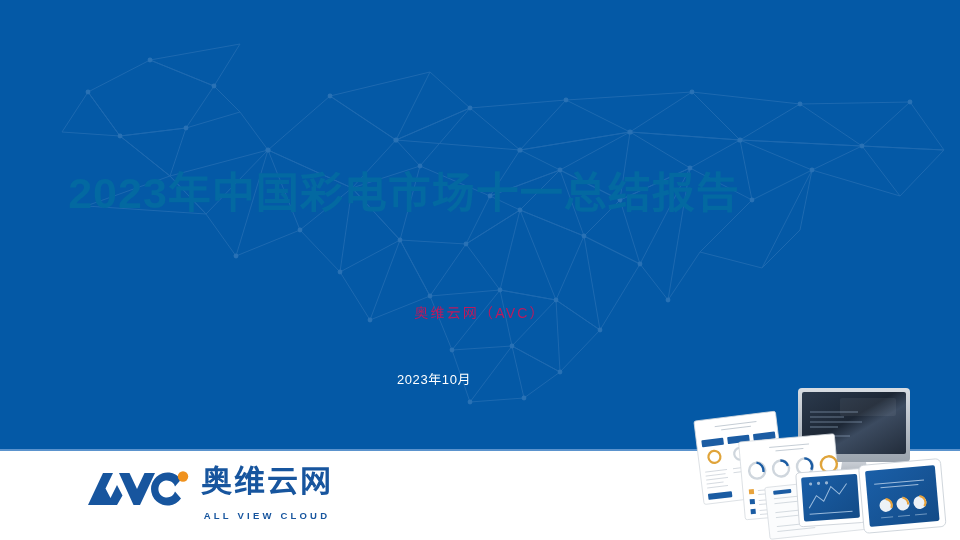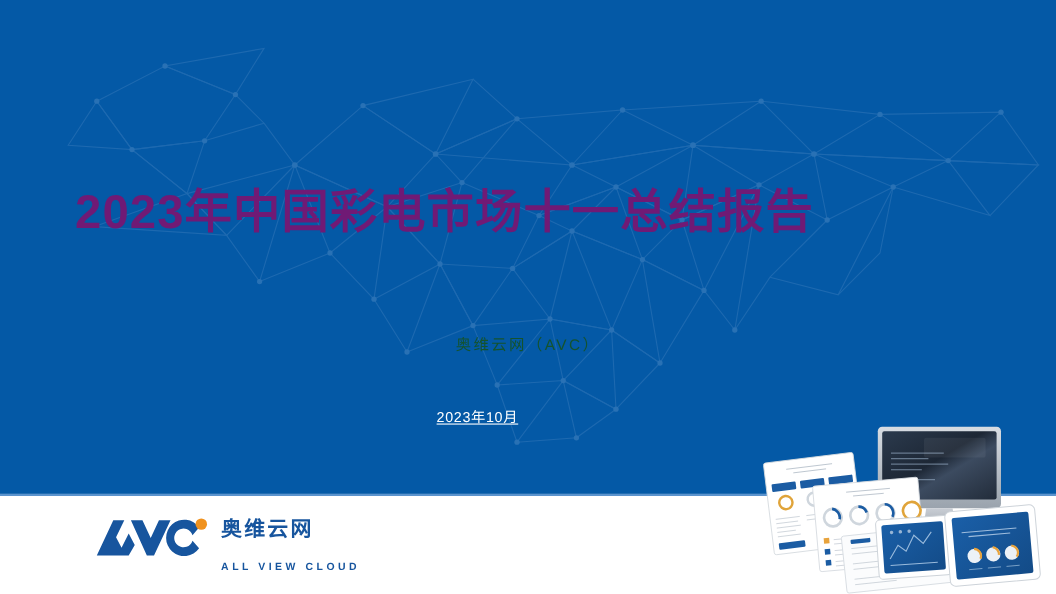--- a/index.html
+++ b/index.html
@@ -48,51 +48,50 @@
     pointer-events: none;
   }
 
   
   .title {
     position: absolute;
     left: 0;
     top: 166px;
     width: 808px;
     text-align: center;
-    color: #701a75;
+    color: #0369a1;
     font-size: 43px;
     font-weight: bold;
     letter-spacing: 1px;
     line-height: 54px;
     white-space: nowrap;
   }
   .subtitle {
     position: absolute;
     left: 0;
     top: 303px;
     width: 960px;
     text-align: center;
-    color: #14532d;
+    color: #be185d;
     font-size: 14px;
     font-weight: normal;
     letter-spacing: 2.2px;
     line-height: 20px;
   }
   .date {
     position: absolute;
     left: 0;
     top: 371px;
     width: 868px;
     text-align: center;
     color: #ffffff;
     font-size: 13px;
     font-weight: normal;
     letter-spacing: 0.6px;
     line-height: 18px;
-    text-decoration: underline;
   }
 
   
   .footer {
     position: absolute;
     left: 0;
     top: 451px;
     width: 960px;
     height: 89px;
     background: #ffffff;
@@ -106,21 +105,21 @@
   }
   .logo-mark { display: block; }
   .logo-words {
     margin-left: 9px;
     padding-top: 2px;
     display: flex;
     flex-direction: column;
   }
   .logo-cn {
     color: #17559e;
-    font-size: 19px;
+    font-size: 31px;
     font-weight: bold;
     letter-spacing: 2px;
     line-height: 30px;
     white-space: nowrap;
   }
   .logo-en {
     color: #17559e;
     font-size: 9.5px;
     font-weight: bold;
     letter-spacing: 3.2px;

